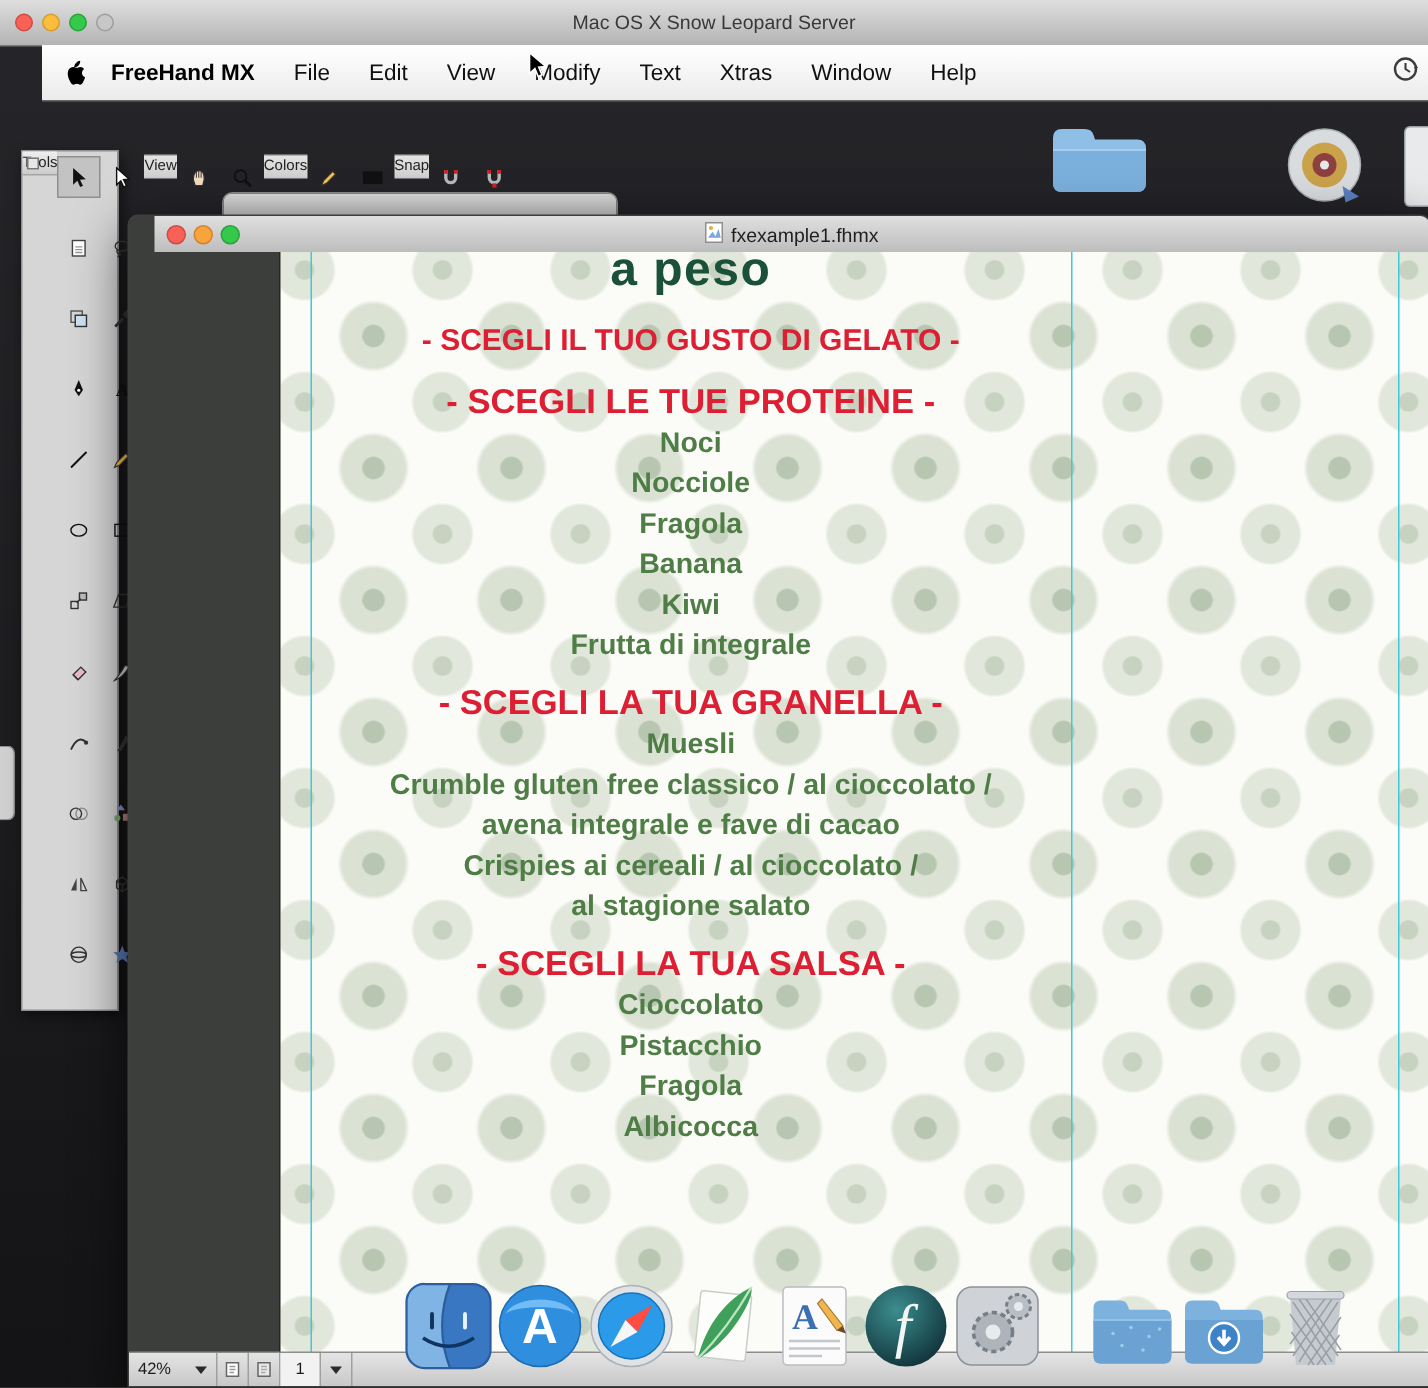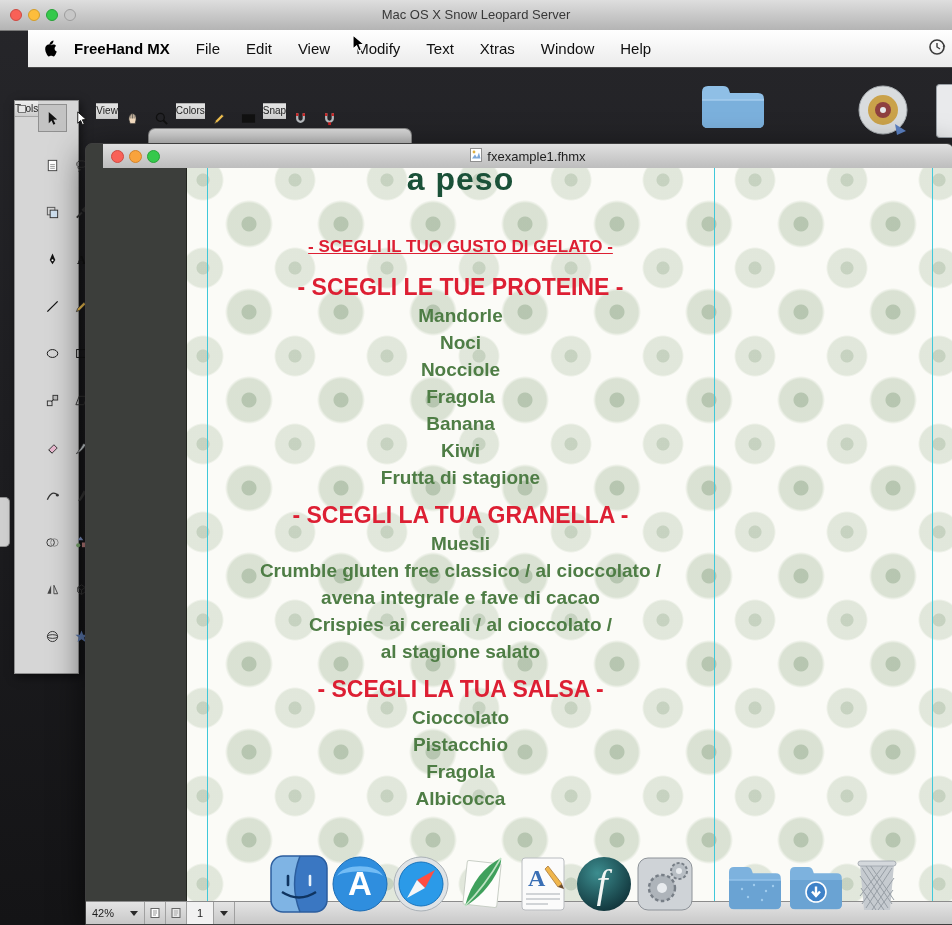--- a/index.html
+++ b/index.html
@@ -74,21 +74,21 @@
       radial-gradient(circle 21px at 50% 50%, rgba(143,168,131,0.24) 0 19px, rgba(143,168,131,0) 21px);
     background-size:92px 88px,92px 88px,92px 88px,92px 88px;
     background-position:16px 12px,16px 12px,62px 56px,62px 56px;}
   .guide{position:absolute;top:0;bottom:0;width:1px;background:#3fc8da;}
   .guide.g-left{left:20px;} .guide.g-right{left:527px;} .guide.g-edge{left:745px;}
 
   .menu-text{position:absolute;left:20px;width:507px;top:0;text-align:center;font-weight:bold;}
   .menu-heading{font-size:32px;line-height:52px;margin-top:-15px;letter-spacing:1px;color:var(--menu-dark-green,#1a5138);}
   .mline.green{font-size:19px;line-height:27px;color:var(--menu-green,#4e7d45);}
   .mline.red{font-size:23px;line-height:30px;color:var(--menu-red,#dd1f33);margin-top:9px;}
-  .mline.red-lg{font-size:17px;line-height:32px;color:var(--menu-red,#dd1f33);margin-top:26px;margin-bottom:7px;text-decoration:underline;}
+  .mline.red-lg{font-size:20px;line-height:32px;color:var(--menu-red,#dd1f33);margin-top:6px;margin-bottom:7px;}
 
   .doc-statusbar{position:absolute;left:0;right:0;bottom:0;height:22px;
     background:linear-gradient(#e4e4e4,#c8c8c8);border-top:1px solid #8c8c8c;
     display:flex;align-items:center;font-size:11px;color:#1c1c1c;}
   .zoom-box{display:flex;align-items:center;height:100%;padding:0 6px;gap:16px;border-right:1px solid #a0a0a0;}
   .caret{width:0;height:0;border-left:4px solid transparent;border-right:4px solid transparent;border-top:5px solid #2a2a2a;}
   .sb-btn{width:20px;height:100%;border-right:1px solid #a0a0a0;display:flex;align-items:center;justify-content:center;}
   .page-field{width:26px;text-align:center;height:100%;line-height:22px;border-right:1px solid #a0a0a0;background:#f2f2f2;}
 
   
@@ -383,27 +383,26 @@
     <div class="doc-content" data-name="document-canvas">
       <div class="page" data-name="document-page">
         <div class="guide g-left" data-name="guide-line"></div>
         <div class="guide g-right" data-name="guide-line"></div>
         <div class="guide g-edge" data-name="page-edge-guide"></div>
         <div class="menu-text" data-name="gelato-menu-text">
           <div class="menu-heading" data-name="menu-heading">a peso</div>
           <div data-name="gelato-menu-lines">
               <div class="mline red-lg" data-name="menu-line">- SCEGLI IL TUO GUSTO DI GELATO -</div>
               <div class="mline red" data-name="menu-line">- SCEGLI LE TUE PROTEINE -</div>
-              <div class="mline green" data-name="menu-line">Mandorle</div>
               <div class="mline green" data-name="menu-line">Noci</div>
               <div class="mline green" data-name="menu-line">Nocciole</div>
               <div class="mline green" data-name="menu-line">Fragola</div>
               <div class="mline green" data-name="menu-line">Banana</div>
               <div class="mline green" data-name="menu-line">Kiwi</div>
-              <div class="mline green" data-name="menu-line">Frutta di stagione</div>
+              <div class="mline green" data-name="menu-line">Frutta di integrale</div>
               <div class="mline red" data-name="menu-line">- SCEGLI LA TUA GRANELLA -</div>
               <div class="mline green" data-name="menu-line">Muesli</div>
               <div class="mline green" data-name="menu-line">Crumble gluten free classico / al cioccolato /</div>
               <div class="mline green" data-name="menu-line">avena integrale e fave di cacao</div>
               <div class="mline green" data-name="menu-line">Crispies ai cereali / al cioccolato /</div>
               <div class="mline green" data-name="menu-line">al stagione salato</div>
               <div class="mline red" data-name="menu-line">- SCEGLI LA TUA SALSA -</div>
               <div class="mline green" data-name="menu-line">Cioccolato</div>
               <div class="mline green" data-name="menu-line">Pistacchio</div>
               <div class="mline green" data-name="menu-line">Fragola</div>

